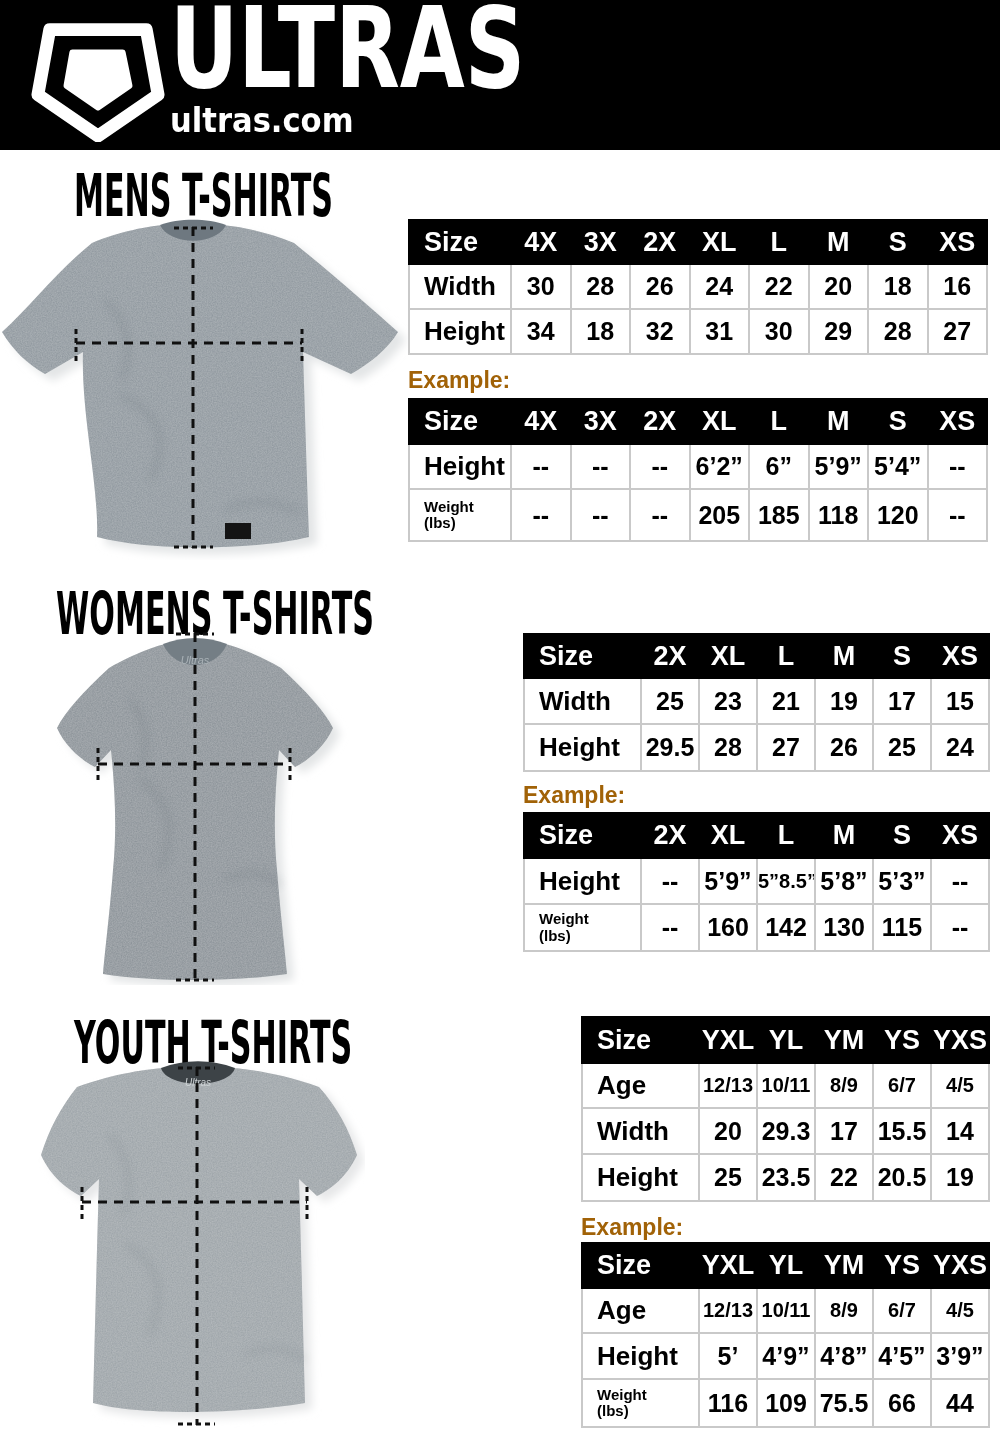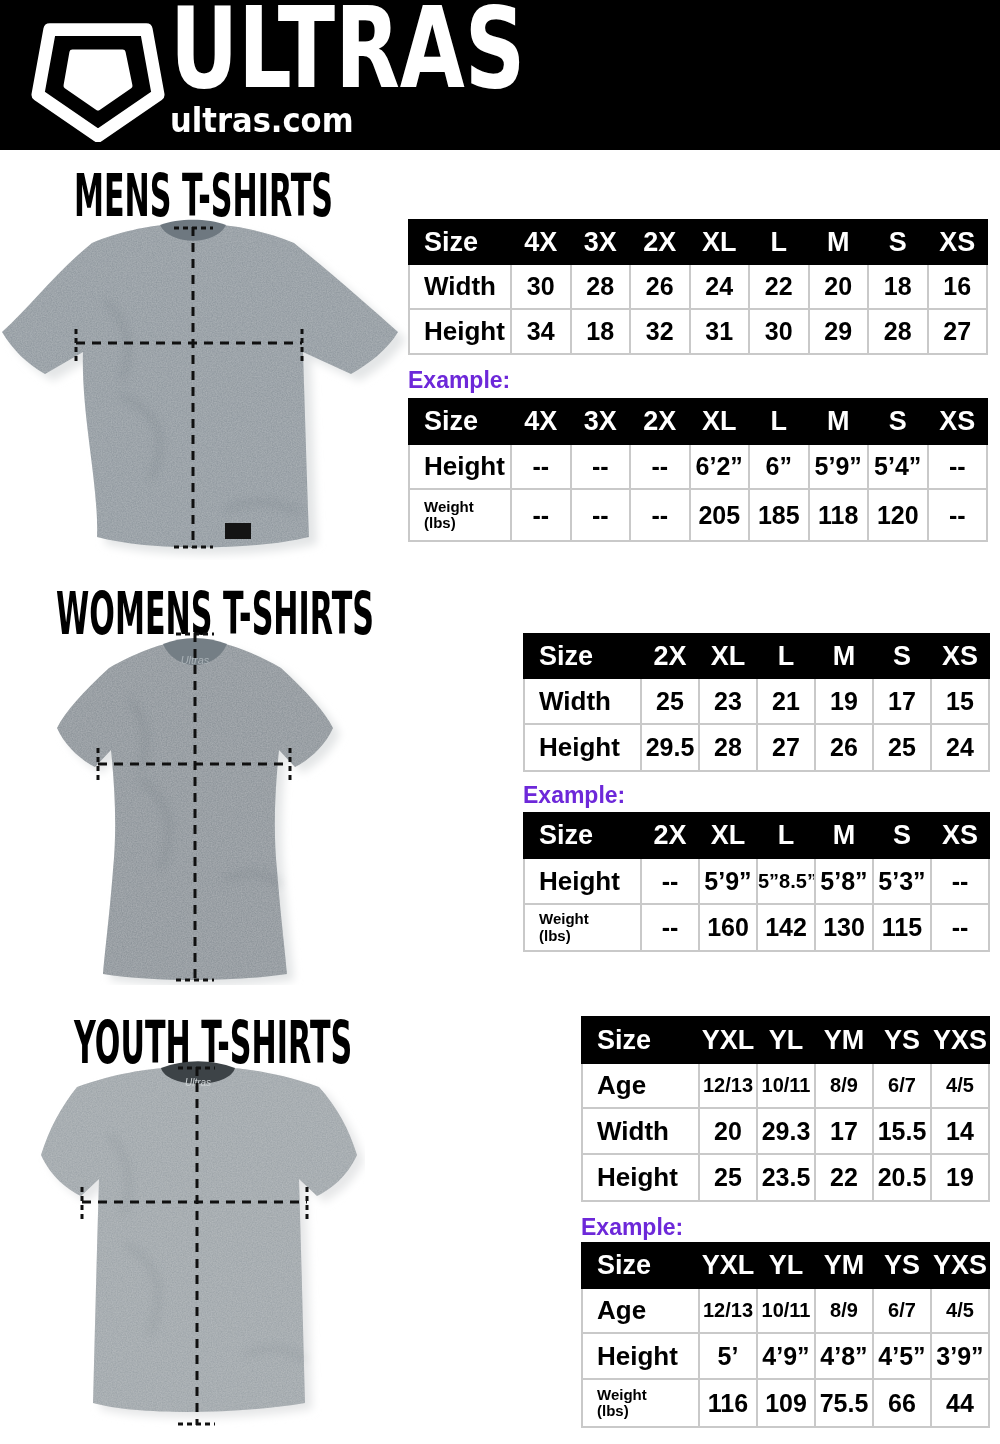--- a/index.html
+++ b/index.html
@@ -10,21 +10,21 @@
   #brand{position:absolute;left:170px;top:-8px;color:#fff;font-family:"DejaVu Sans",sans-serif;
          font-weight:bold;font-size:112px;line-height:1.0;white-space:nowrap;
          transform:scaleX(0.75);transform-origin:left top;}
   #site{position:absolute;left:170px;top:100px;color:#fff;font-family:"DejaVu Sans",sans-serif;
         font-weight:bold;font-size:34px;white-space:nowrap;transform:scaleX(0.9);transform-origin:left top;}
   #logo{position:absolute;left:28px;top:8px;}
   
   .sec-title{position:absolute;font-family:"DejaVu Sans",sans-serif;font-weight:bold;
              font-size:58px;line-height:1;color:#000;white-space:nowrap;letter-spacing:0px;
              transform:scaleX(0.52);transform-origin:left top;}
-  .example{position:absolute;font-weight:bold;font-size:23px;color:#6d28d9;}
+  .example{position:absolute;font-weight:bold;font-size:23px;color:#a16207;}
   
   table.tbl{position:absolute;border-collapse:collapse;table-layout:fixed;background:#fff;}
   table.tbl td{border:2px solid #c9c9c9;text-align:center;font-weight:bold;color:#000;
                font-size:25px;padding:0;overflow:hidden;}
   table.tbl td.lbl{text-align:left;padding-left:14px;font-size:26px;}
   table.tbl tr.hd td{background:#000;color:#fff;border-color:#000;font-size:27px;}
   table.tbl td.sm{font-size:20px;}
   .wl{font-size:15px;line-height:1.08;}
   .shirt{position:absolute;}
 </style>

